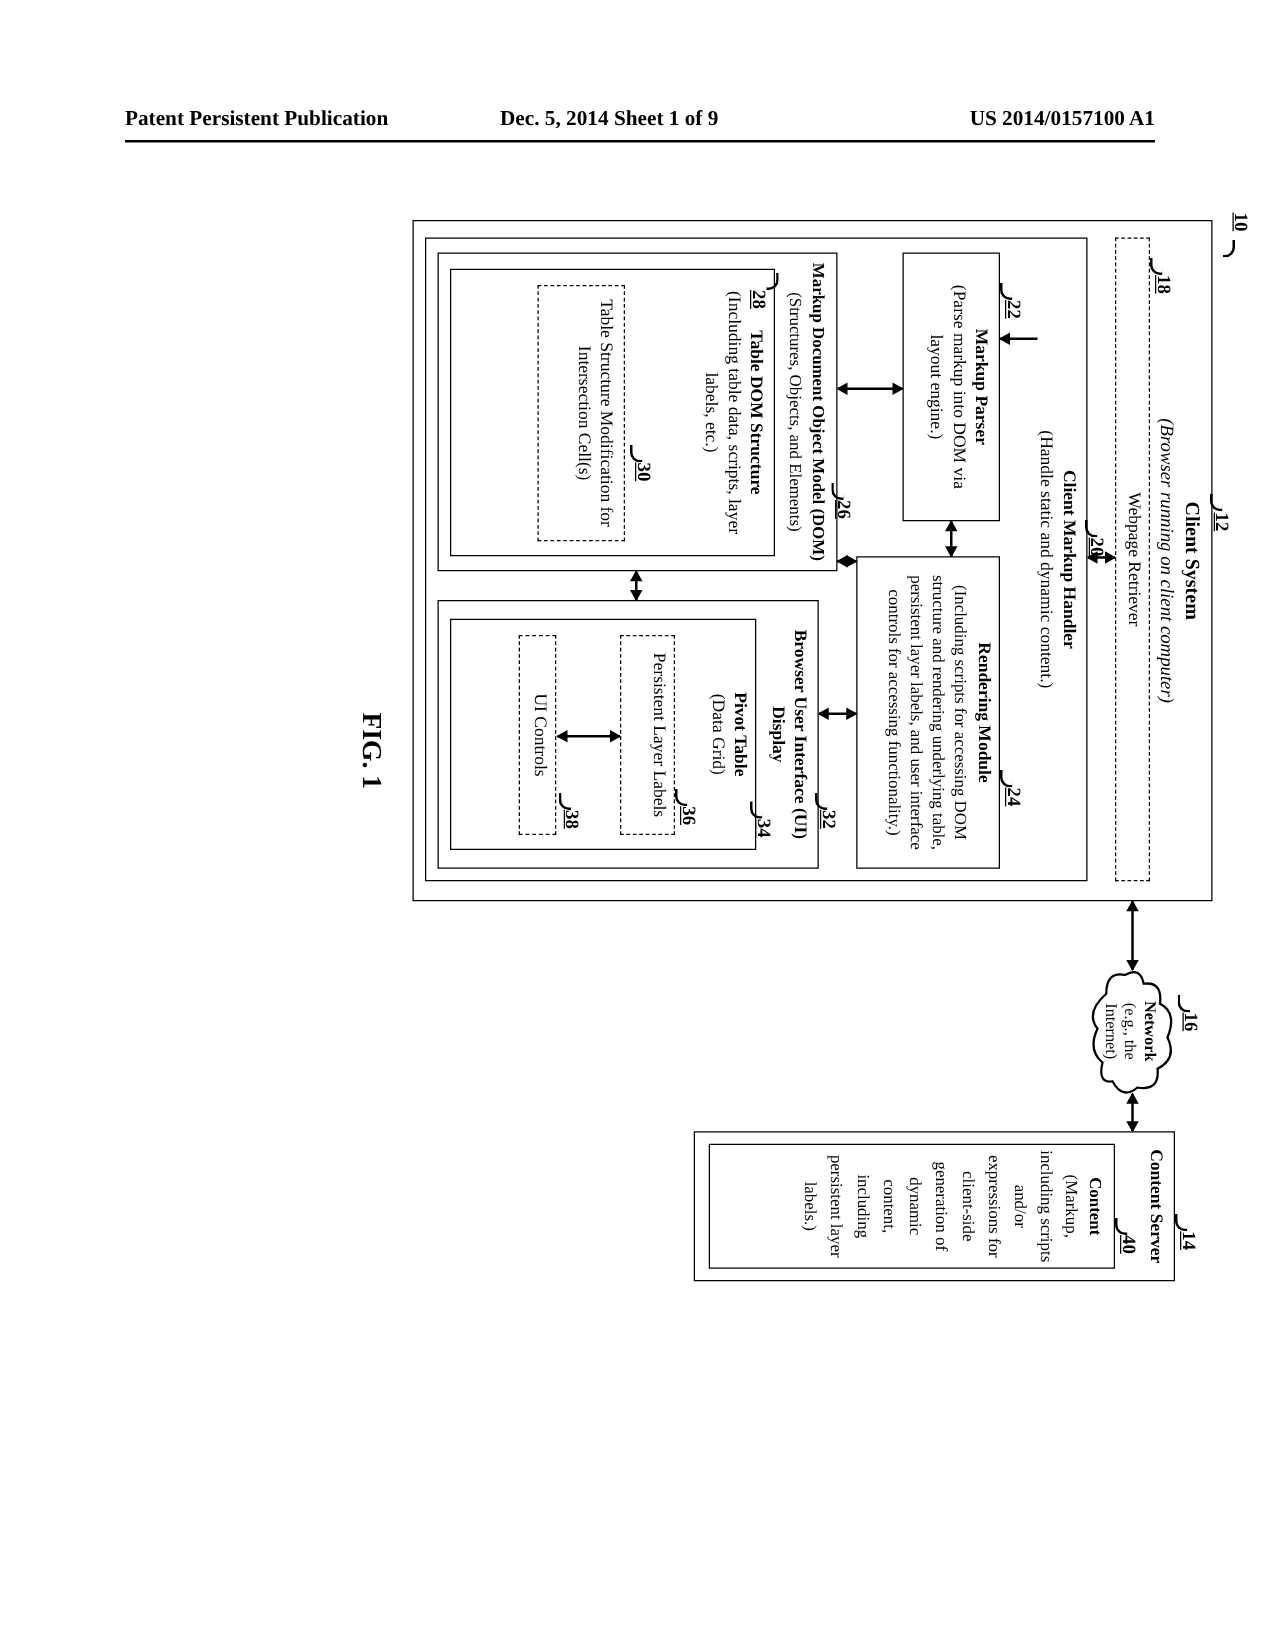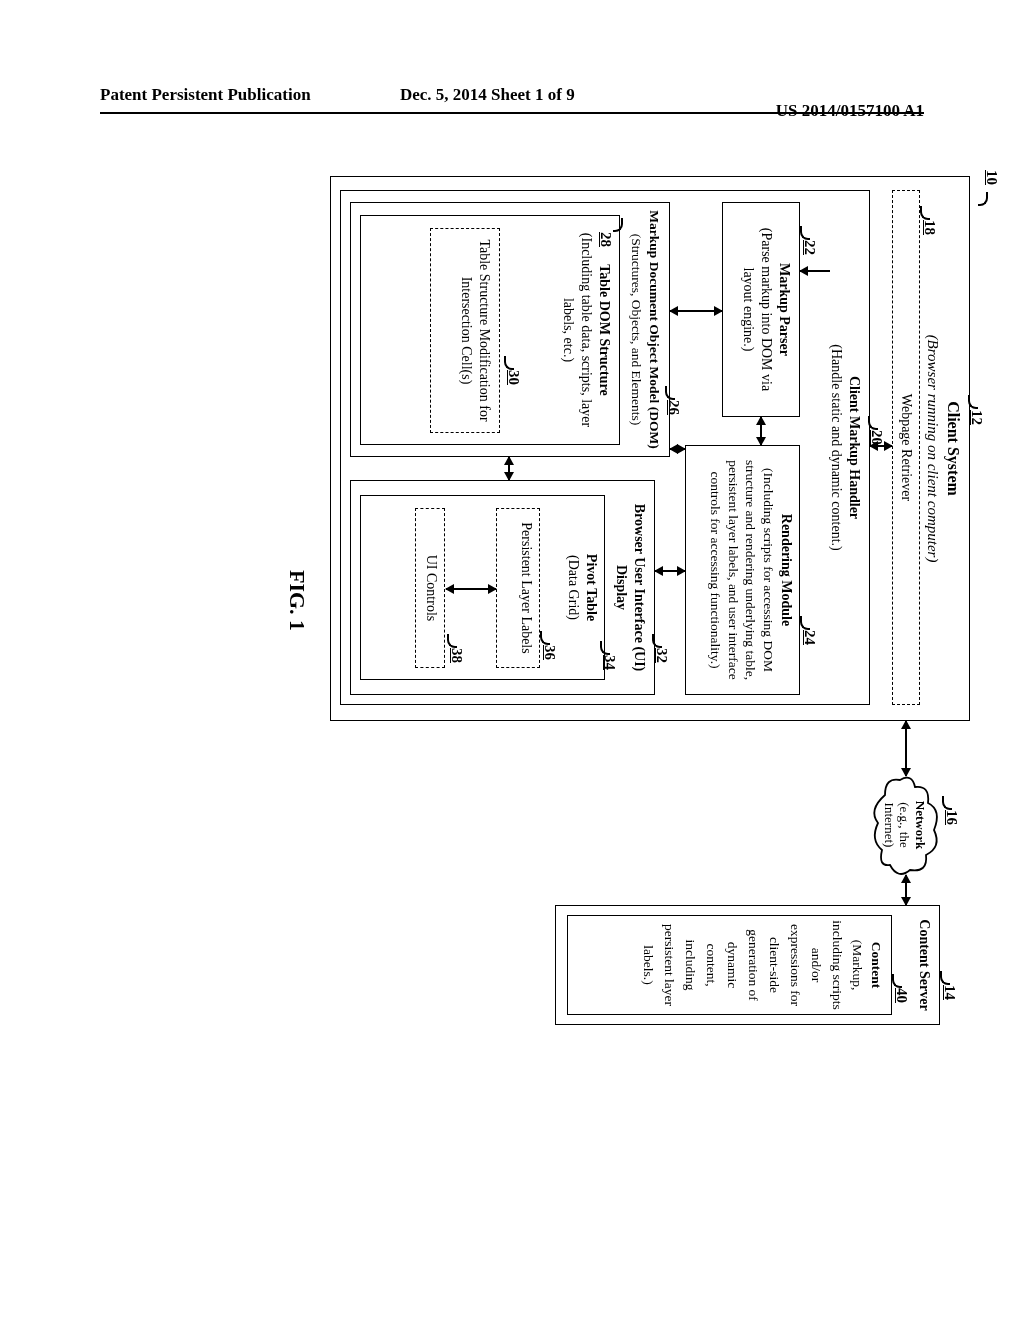--- a/index.html
+++ b/index.html
@@ -27,21 +27,21 @@
   }
   .header-line {
     position: absolute;
     top: 112px;
     left: 100px;
     right: 100px;
     border-top: 2px solid #000;
   }
   .hdr-left { position: absolute; left: 0; }
   .hdr-mid { position: absolute; left: 300px; }
-  .hdr-right { position: absolute; right: 0; margin-top: 16px; }
+  .hdr-right { position: absolute; right: 0; }
 
   .figure-wrap {
     position: absolute;
     top: 170px;
     left: 140px;
     width: 700px;
     height: 860px;
     transform: rotate(90deg);
     transform-origin: center center;
   }

